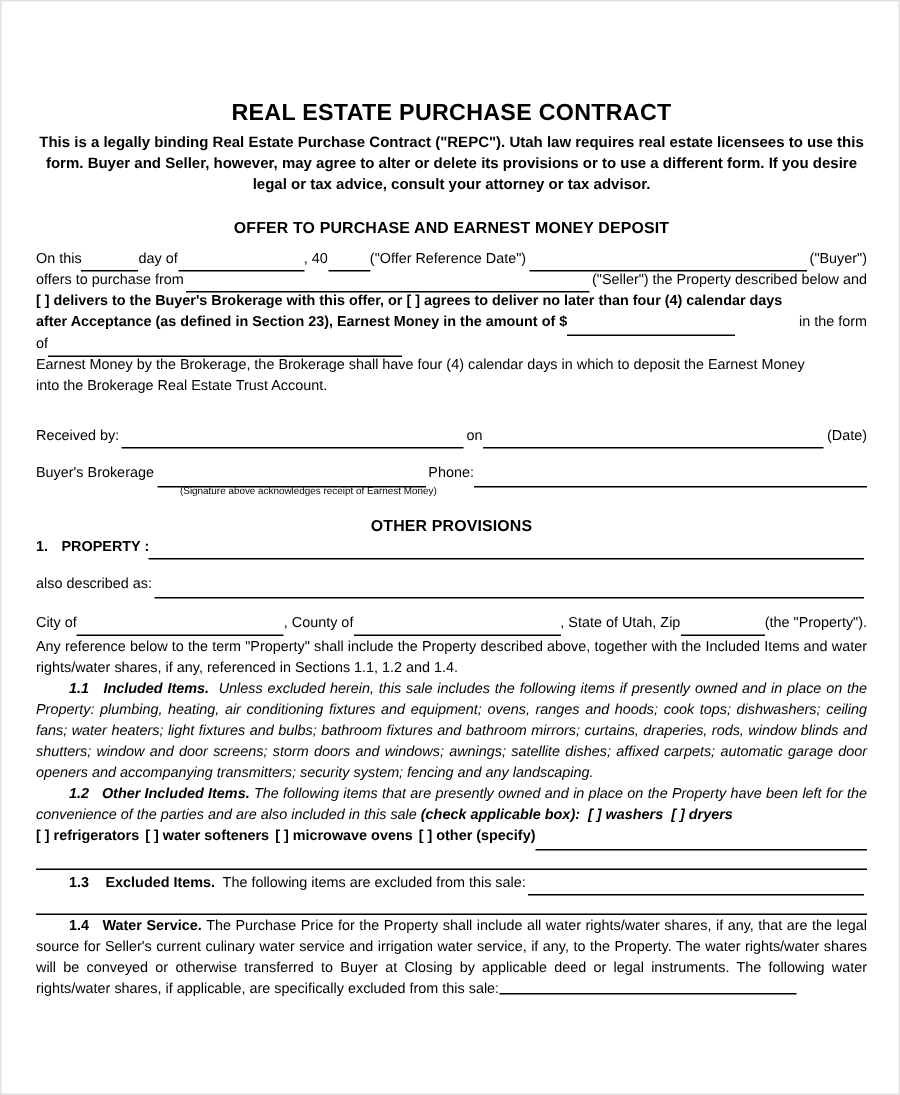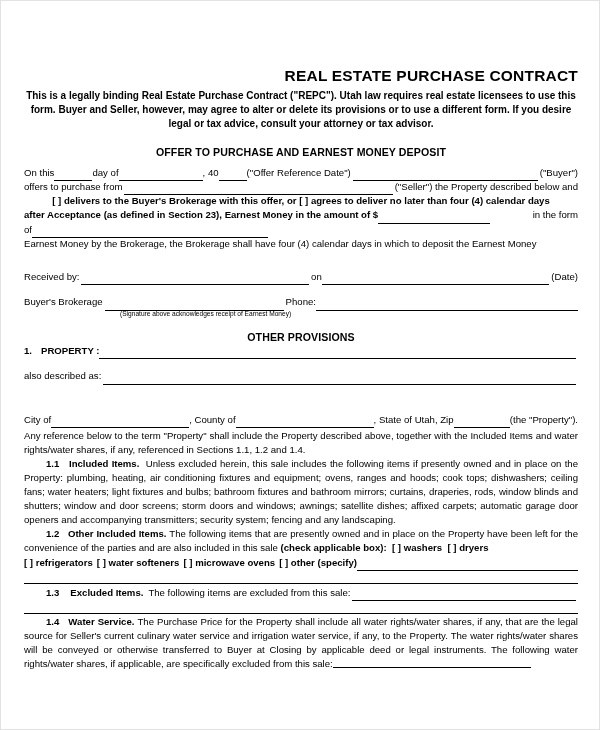--- a/index.html
+++ b/index.html
@@ -23,21 +23,21 @@
   }
   #sheet {
     position: absolute;
     left: 23px;
     top: 0;
     width: 554px;
   }
 
   
   .doc-title {
-    text-align: right;
+    text-align: center;
     font-size: 15.5px;
     font-weight: bold;
     letter-spacing: 0.2px;
     margin: 66px 0 5px 0;
     line-height: 1.1;
   }
   .preamble {
     font-size: 10px;
     font-weight: bold;
     text-align: center;
@@ -53,21 +53,21 @@
   }
   .section-head.tight {
     margin: 13px 0 1px 0;
   }
   p.body {
     font-size: 9.6px;
     line-height: 1.455;
     margin: 0;
     text-align: justify;
   }
-  p.body.nojust { text-align: center; }
+  p.body.nojust { text-align: left; }
   .indent { display: inline-block; width: 22px; }
   b, .b { font-weight: bold; }
 
   
   .rule {
     display: inline-block;
     border-bottom: 1px solid #000;
     vertical-align: baseline;
     height: 0.82em;
     margin-bottom: -1px;
@@ -102,23 +102,23 @@
   .brokerage-block { margin-top: 19px; }
   .brokerage-block .row + .row { margin-top: 11px; }
   .caption {
     font-size: 6.6px;
     margin: 0 0 0 96px;
     line-height: 1.2;
   }
 
   .prop-row { margin-top: 0px; }
   .prop-row.two { margin-top: 11px; }
-  .prop-row.three { margin-top: 29px; margin-bottom: 2px; }
-
-  .para-gap { margin-top: 2px; }
+  .prop-row.three { margin-top: 11px; margin-bottom: 2px; }
+
+  .para-gap { margin-top: 2px; font-style: italic; }
 
   .standalone-rule {
     display: block;
     border-bottom: 1px solid #000;
     height: 13px;
     width: 100%;
   }
   .cb { font-weight: bold; white-space: nowrap; }
 </style>
 </head>
@@ -162,20 +162,21 @@
         <span>in the form</span>
       </div>
 
       <div class="row">
         <span>of</span>
         <span class="rule w-3xl"></span>
         <span style="flex:1 1 auto"></span>
       </div>
 
       <p class="body">Earnest Money by the Brokerage, the Brokerage shall have four (4) calendar days in which to deposit the Earnest Money</p>
+      <p class="body nojust">into the Brokerage Real Estate Trust Account.</p>
     </div>
 
     <div class="brokerage-block">
       <div class="row">
         <span>Received by:</span>
         <span class="grow"></span>
         <span>on</span>
         <span class="grow nogapl"></span>
         <span>(Date)</span>
       </div>

